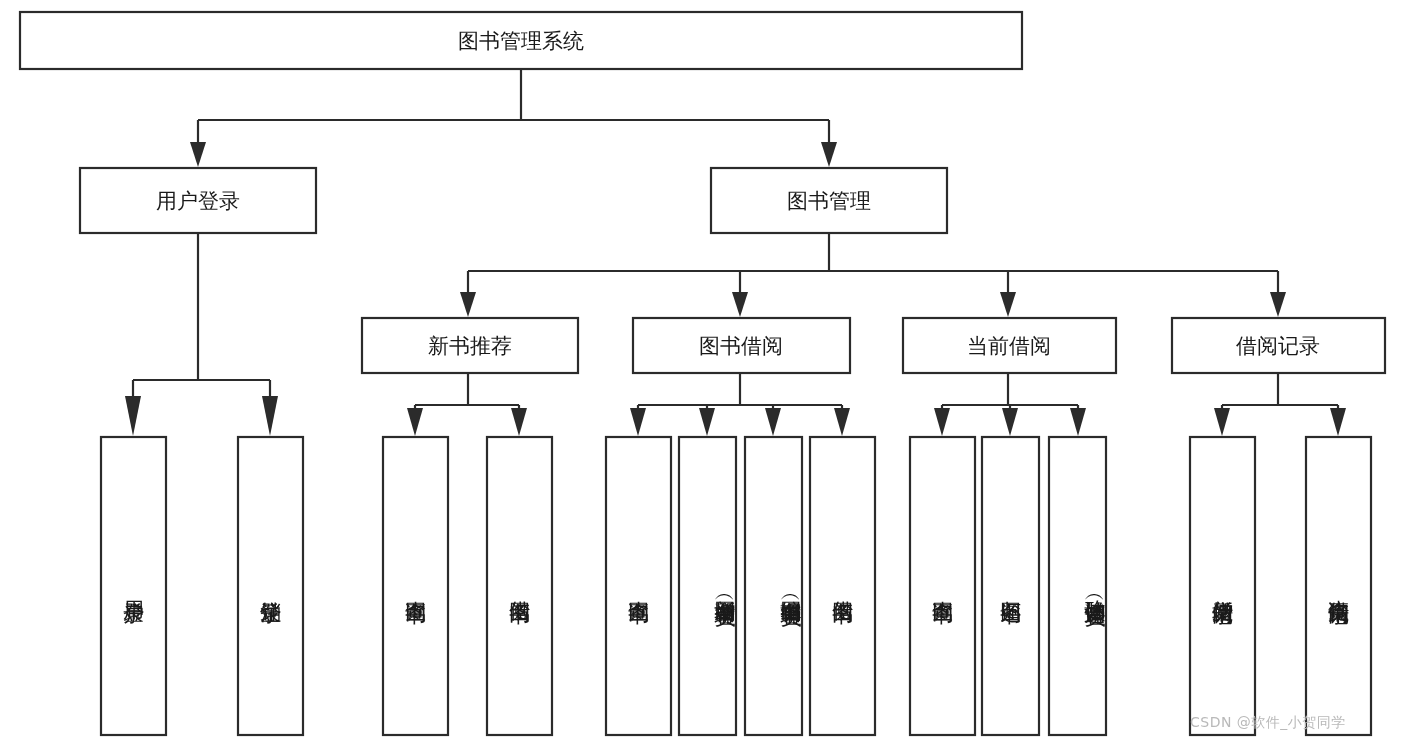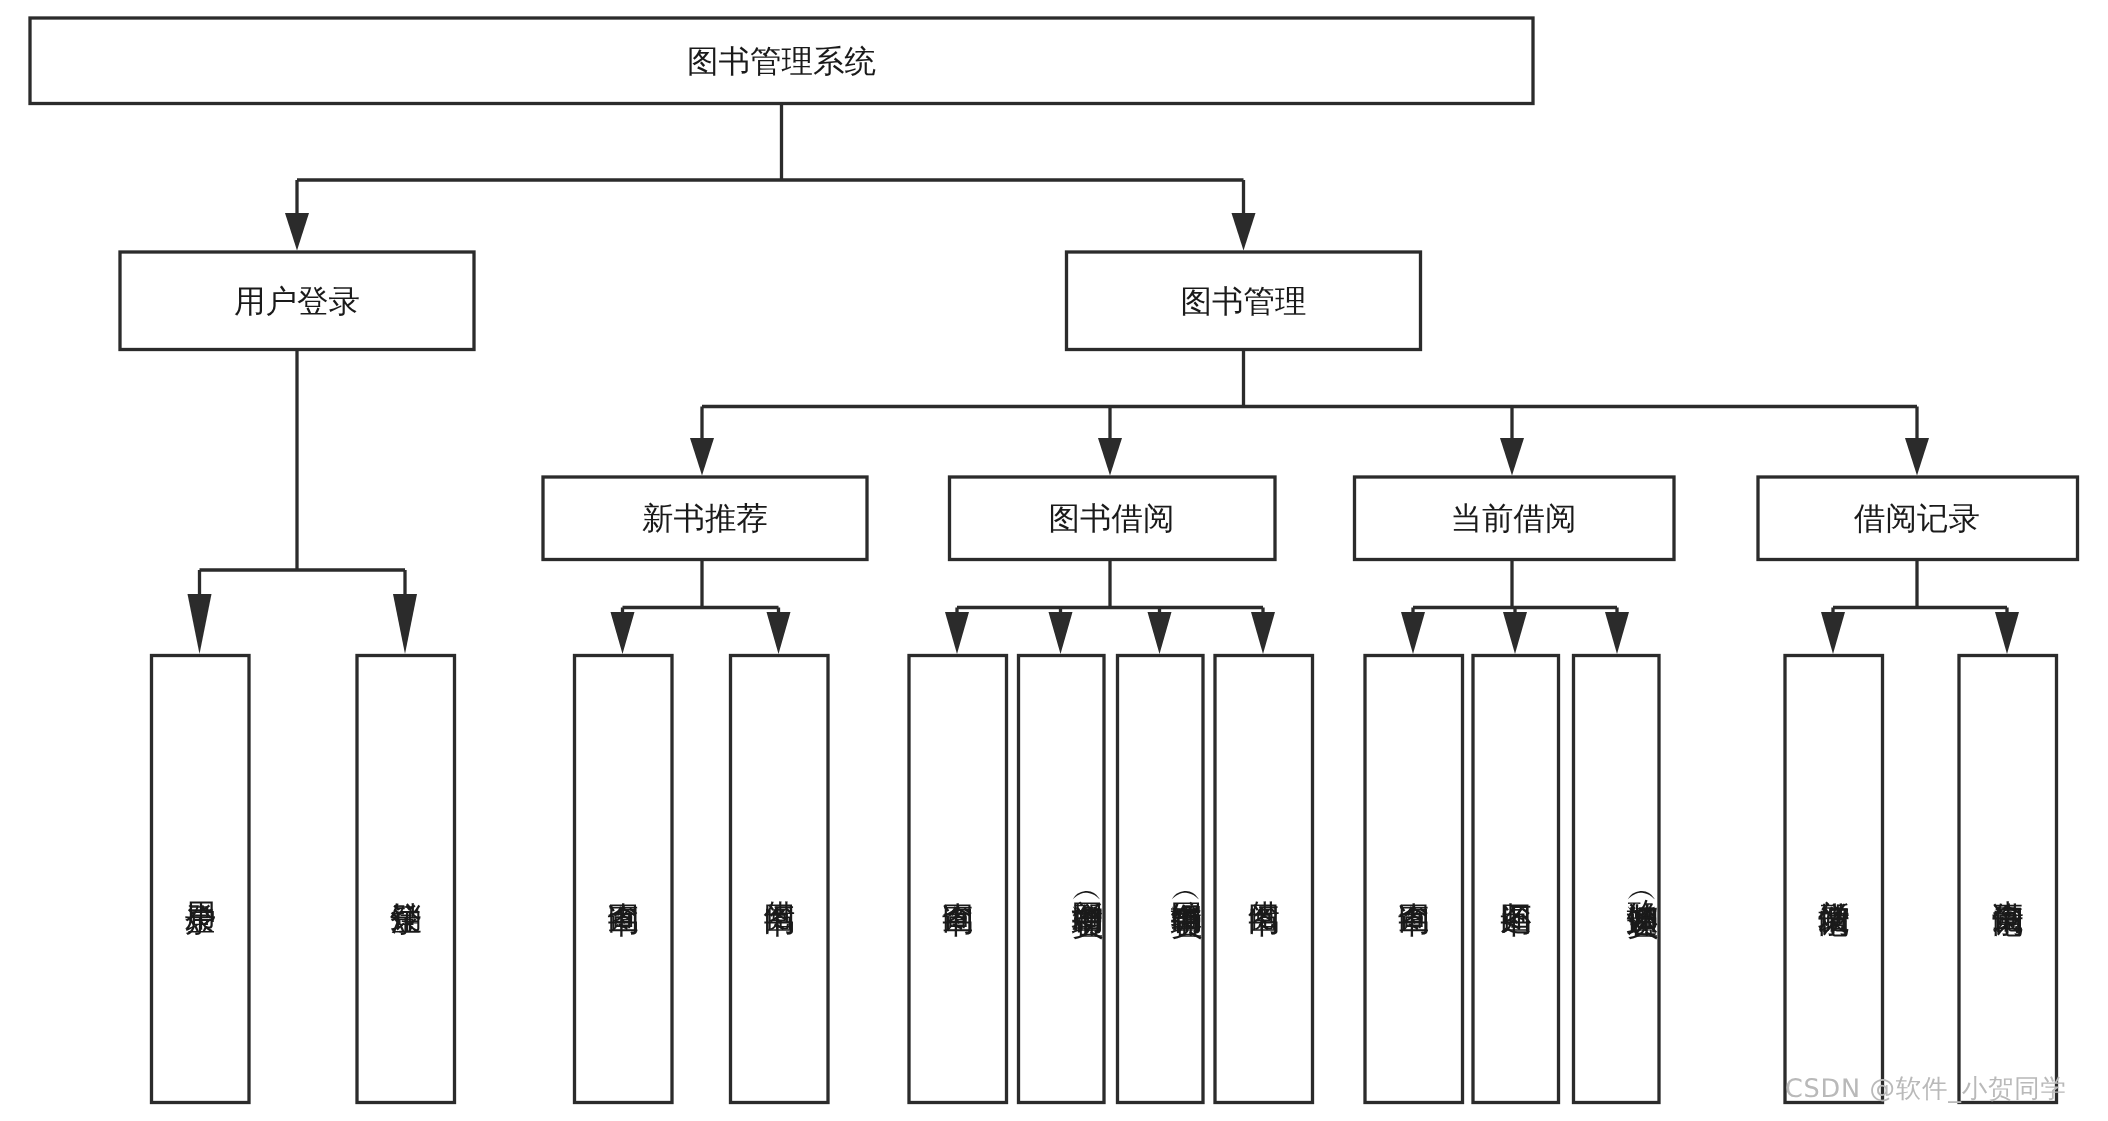--- a/index.html
+++ b/index.html
@@ -60,21 +60,21 @@
     line-height: 1.06;
     color: #1a1a1a;
     letter-spacing: 1px;
     white-space: nowrap;
     pointer-events: none;
     text-align: center;
   }
   .watermark {
     position: absolute;
     font-family: "DejaVu Sans", "Liberation Sans", sans-serif;
-    font-size: 17px;
+    font-size: 14px;
     color: #b9b9b9;
     white-space: nowrap;
     letter-spacing: 0.5px;
   }
 </style>
 </head>
 <body>
 
 <div id="diagram-root">
 

